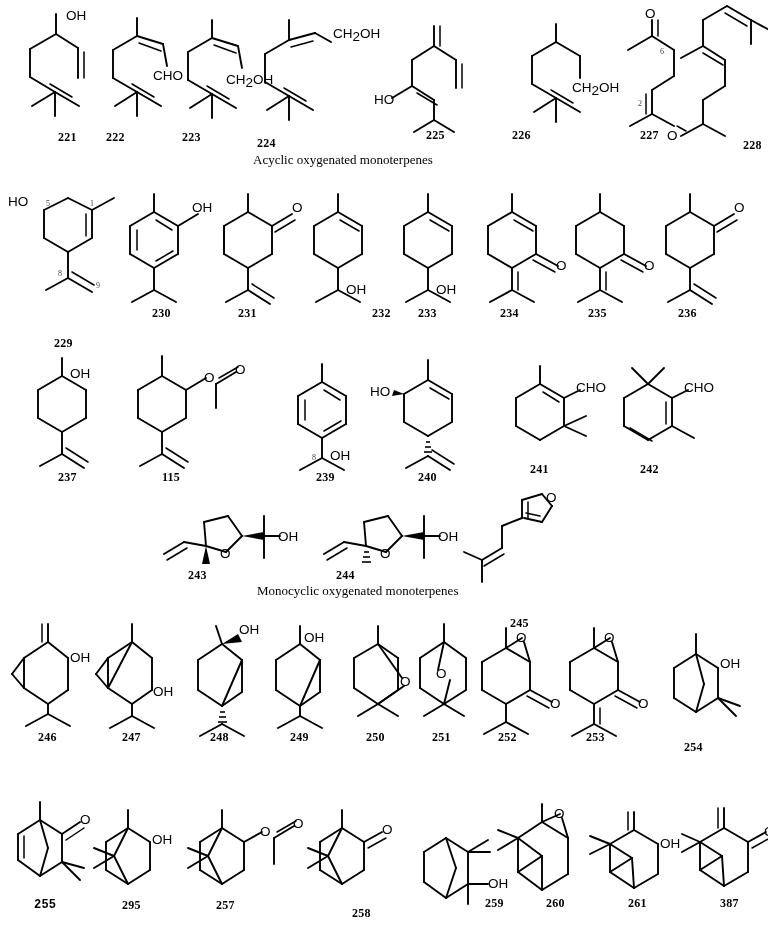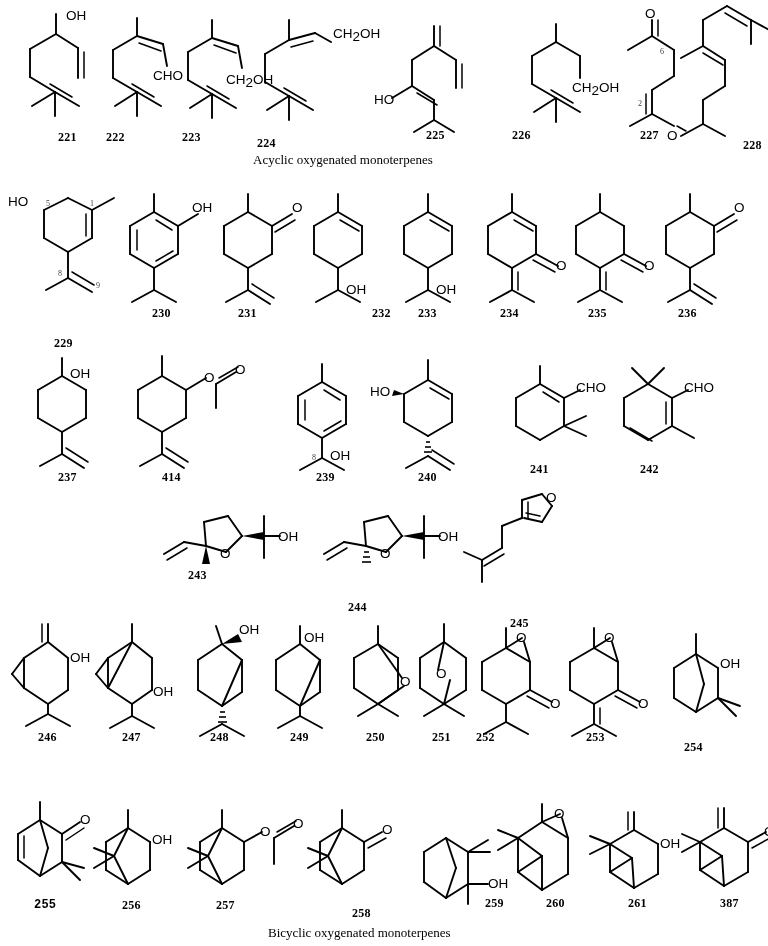--- a/index.html
+++ b/index.html
@@ -368,21 +368,21 @@
   <polyline class="bond" points="86,32 106,20"></polyline>
   <polyline class="bondt" points="89,26 108,15"></polyline>
   <polyline class="bond" points="32,80 32,102"></polyline>
   <polyline class="bond" points="32,102 10,114"></polyline>
   <polyline class="bond" points="32,102 54,116"></polyline>
   <polyline class="bondt" points="36,96 58,110"></polyline>
   <text class="at" x="74" y="30">O</text>
   <text class="at" x="105" y="22">O</text>
 </svg>
 </div>
-<div class="lbl" style="left:162px;top:470px;">414</div>
+<div class="lbl" style="left:162px;top:470px;">115</div>
 
 <div class="struct" style="left:290px;top:360px;">
 <svg width="108" height="118" viewBox="0 0 108 118">
   <polyline class="bond" points="32,22 32,4"></polyline>
   <polyline class="bond" points="32,22 8,36"></polyline>
   <polyline class="bond" points="8,36 8,64"></polyline>
   <polyline class="bondt" points="15,40 15,60"></polyline>
   <polyline class="bond" points="8,64 32,78"></polyline>
   <polyline class="bond" points="32,78 56,64"></polyline>
   <polyline class="bondt" points="34,71 51,61"></polyline>
@@ -492,21 +492,21 @@
   <line class="hash" x1="45" y1="51" x2="52" y2="51"></line>
   <line class="hash" x1="44" y1="56" x2="53" y2="56"></line>
   <polygon class="wedge" points="84,30 106,26 106,34"></polygon>
   <polyline class="bond" points="106,30 106,10"></polyline>
   <polyline class="bond" points="106,30 106,52"></polyline>
   <polyline class="bond" points="106,30 122,30"></polyline>
   <text class="at" x="62" y="52">O</text>
   <text class="at" x="120" y="35">OH</text>
 </svg>
 </div>
-<div class="lbl" style="left:348px;top:568px;margin-top:32px;">244</div>
+<div class="lbl" style="left:336px;top:568px;">244</div>
 
 <div class="struct" style="left:466px;top:492px;">
 <svg width="100" height="100" viewBox="0 0 100 100">
   <polyline class="bond" points="56,26 56,8"></polyline>
   <polyline class="bondt" points="62,26 62,10"></polyline>
   <polyline class="bond" points="56,8 76,2"></polyline>
   <polyline class="bond" points="76,2 86,14"></polyline>
   <polyline class="bond" points="86,14 76,30"></polyline>
   <polyline class="bond" points="76,30 58,26"></polyline>
   <polyline class="bondt" points="74,24 60,21"></polyline>
@@ -514,20 +514,21 @@
   <polyline class="bond" points="36,34 36,56"></polyline>
   <polyline class="bond" points="36,56 16,68"></polyline>
   <polyline class="bondt" points="38,62 18,74"></polyline>
   <polyline class="bond" points="16,68 -2,60"></polyline>
   <polyline class="bond" points="16,68 16,90"></polyline>
   <text class="at" x="80" y="10">O</text>
 </svg>
 </div>
 <div class="lbl" style="left:510px;top:568px;margin-top:48px;">245</div>
 
+<div class="cap" style="left:257px;top:583px;">Monocyclic oxygenated monoterpenes</div>
 
 <div class="struct" style="left:10px;top:618px;">
 <svg width="100" height="110" viewBox="0 0 100 110">
   <polyline class="bond" points="38,24 38,6"></polyline>
   <polyline class="bondt" points="32,24 32,6"></polyline>
   <polyline class="bond" points="38,24 14,40"></polyline>
   <polyline class="bond" points="14,40 14,70"></polyline>
   <polyline class="bond" points="14,70 38,86"></polyline>
   <polyline class="bond" points="38,86 58,72"></polyline>
   <polyline class="bond" points="58,72 58,40"></polyline>
@@ -650,21 +651,21 @@
   <polyline class="bond" points="58,42 52,22"></polyline>
   <polyline class="bond" points="58,70 80,82"></polyline>
   <polyline class="bondt" points="55,76 77,88"></polyline>
   <polyline class="bond" points="34,84 34,102"></polyline>
   <polyline class="bond" points="34,102 12,114"></polyline>
   <polyline class="bond" points="34,102 56,114"></polyline>
   <text class="at" x="44" y="22">O</text>
   <text class="at" x="78" y="88">O</text>
 </svg>
 </div>
-<div class="lbl" style="left:476px;top:730px;">252</div>
+<div class="lbl" style="left:498px;top:730px;">252</div>
 
 <div class="struct" style="left:560px;top:620px;">
 <svg width="108" height="122" viewBox="0 0 108 122">
   <polyline class="bond" points="34,28 34,8"></polyline>
   <polyline class="bond" points="34,28 10,42"></polyline>
   <polyline class="bond" points="10,42 10,70"></polyline>
   <polyline class="bond" points="10,70 34,84"></polyline>
   <polyline class="bond" points="34,84 58,70"></polyline>
   <polyline class="bond" points="58,70 58,42"></polyline>
   <polyline class="bond" points="58,42 34,28"></polyline>
@@ -730,21 +731,21 @@
   <polyline class="bond" points="32,78 54,64"></polyline>
   <polyline class="bond" points="54,64 54,36"></polyline>
   <polyline class="bond" points="54,36 32,22"></polyline>
   <polyline class="bond" points="32,22 18,50"></polyline>
   <polyline class="bond" points="32,78 18,50"></polyline>
   <polyline class="bond" points="18,50 -2,42"></polyline>
   <polyline class="bond" points="18,50 -2,62"></polyline>
   <text class="at" x="56" y="38">OH</text>
 </svg>
 </div>
-<div class="lbl" style="left:122px;top:898px;">256</div>
+<div class="lbl" style="left:122px;top:898px;">295</div>
 
 <div class="struct" style="left:190px;top:806px;">
 <svg width="140" height="94" viewBox="0 0 140 94">
   <polyline class="bond" points="32,22 32,4"></polyline>
   <polyline class="bond" points="32,22 10,36"></polyline>
   <polyline class="bond" points="10,36 10,64"></polyline>
   <polyline class="bond" points="10,64 32,78"></polyline>
   <polyline class="bond" points="32,78 54,64"></polyline>
   <polyline class="bond" points="54,64 54,36"></polyline>
   <polyline class="bond" points="54,36 32,22"></polyline>
@@ -857,15 +858,14 @@
   <polyline class="bond" points="32,56 10,70"></polyline>
   <polyline class="bond" points="10,42 -8,52"></polyline>
   <polyline class="bond" points="10,42 -8,34"></polyline>
   <polyline class="bond" points="58,42 76,32"></polyline>
   <polyline class="bondt" points="62,48 80,38"></polyline>
   <text class="at" x="74" y="36">O</text>
 </svg>
 </div>
 <div class="lbl" style="left:720px;top:896px;">387</div>
 
-<div class="cap" style="left:268px;top:925px;">Bicyclic oxygenated monoterpenes</div>
 
 </div>
 
 </body></html>

